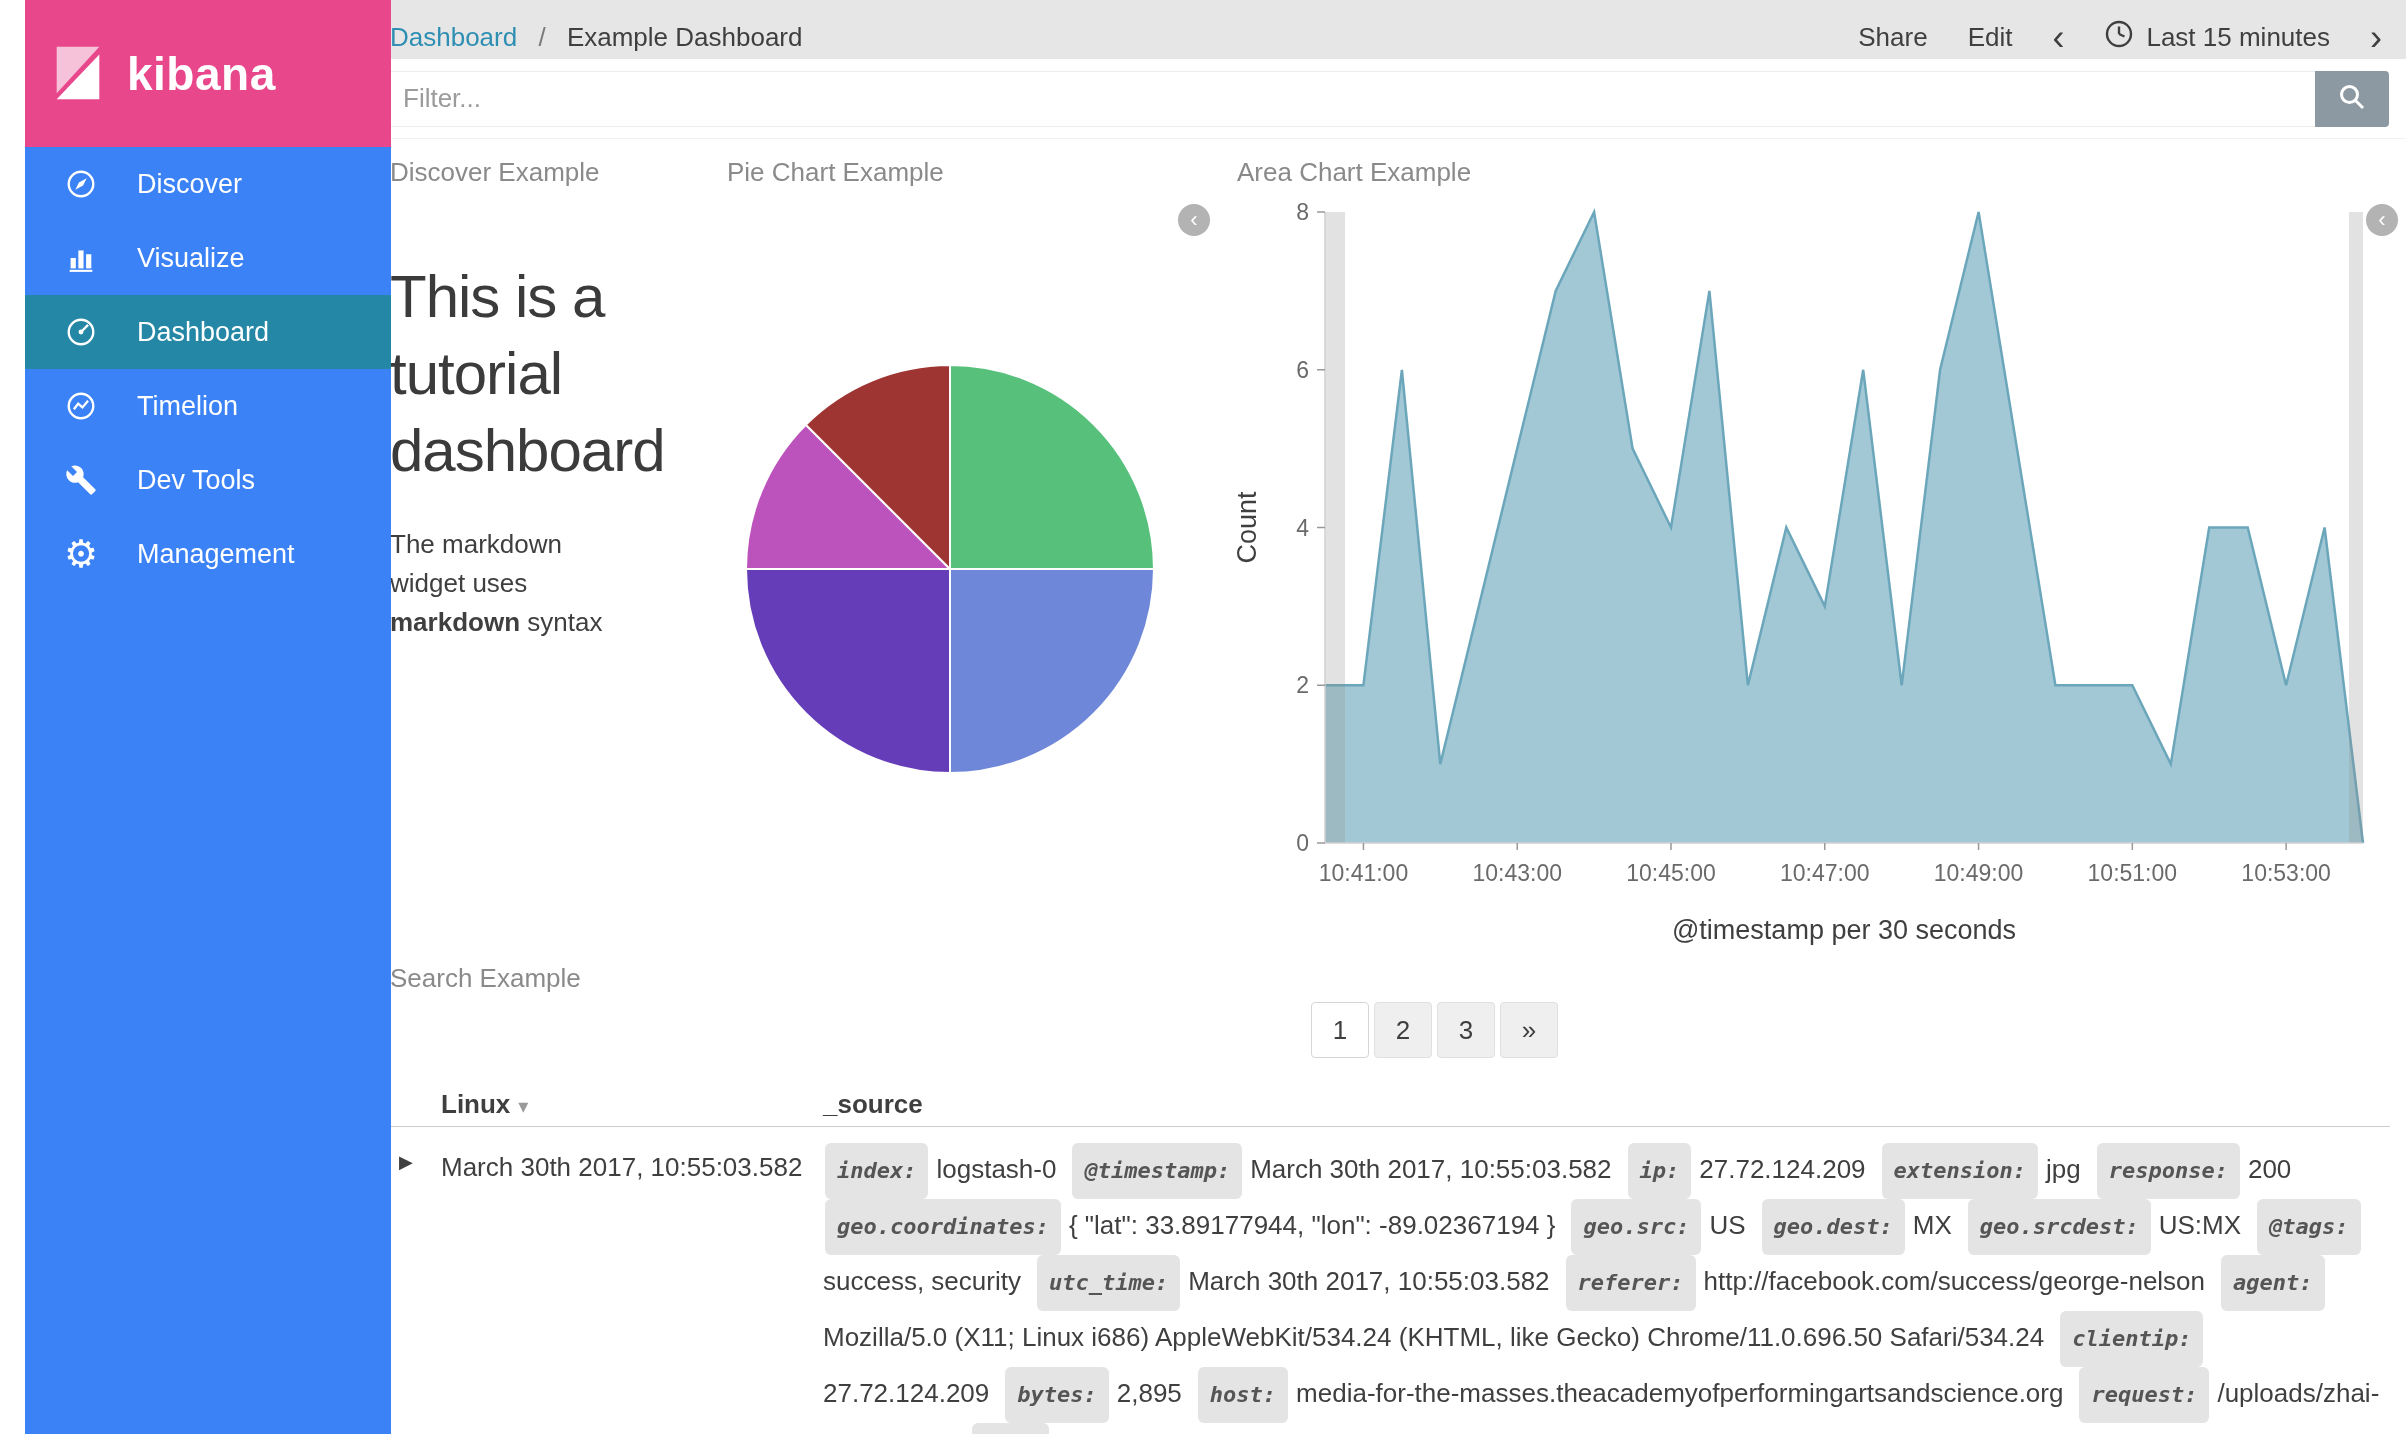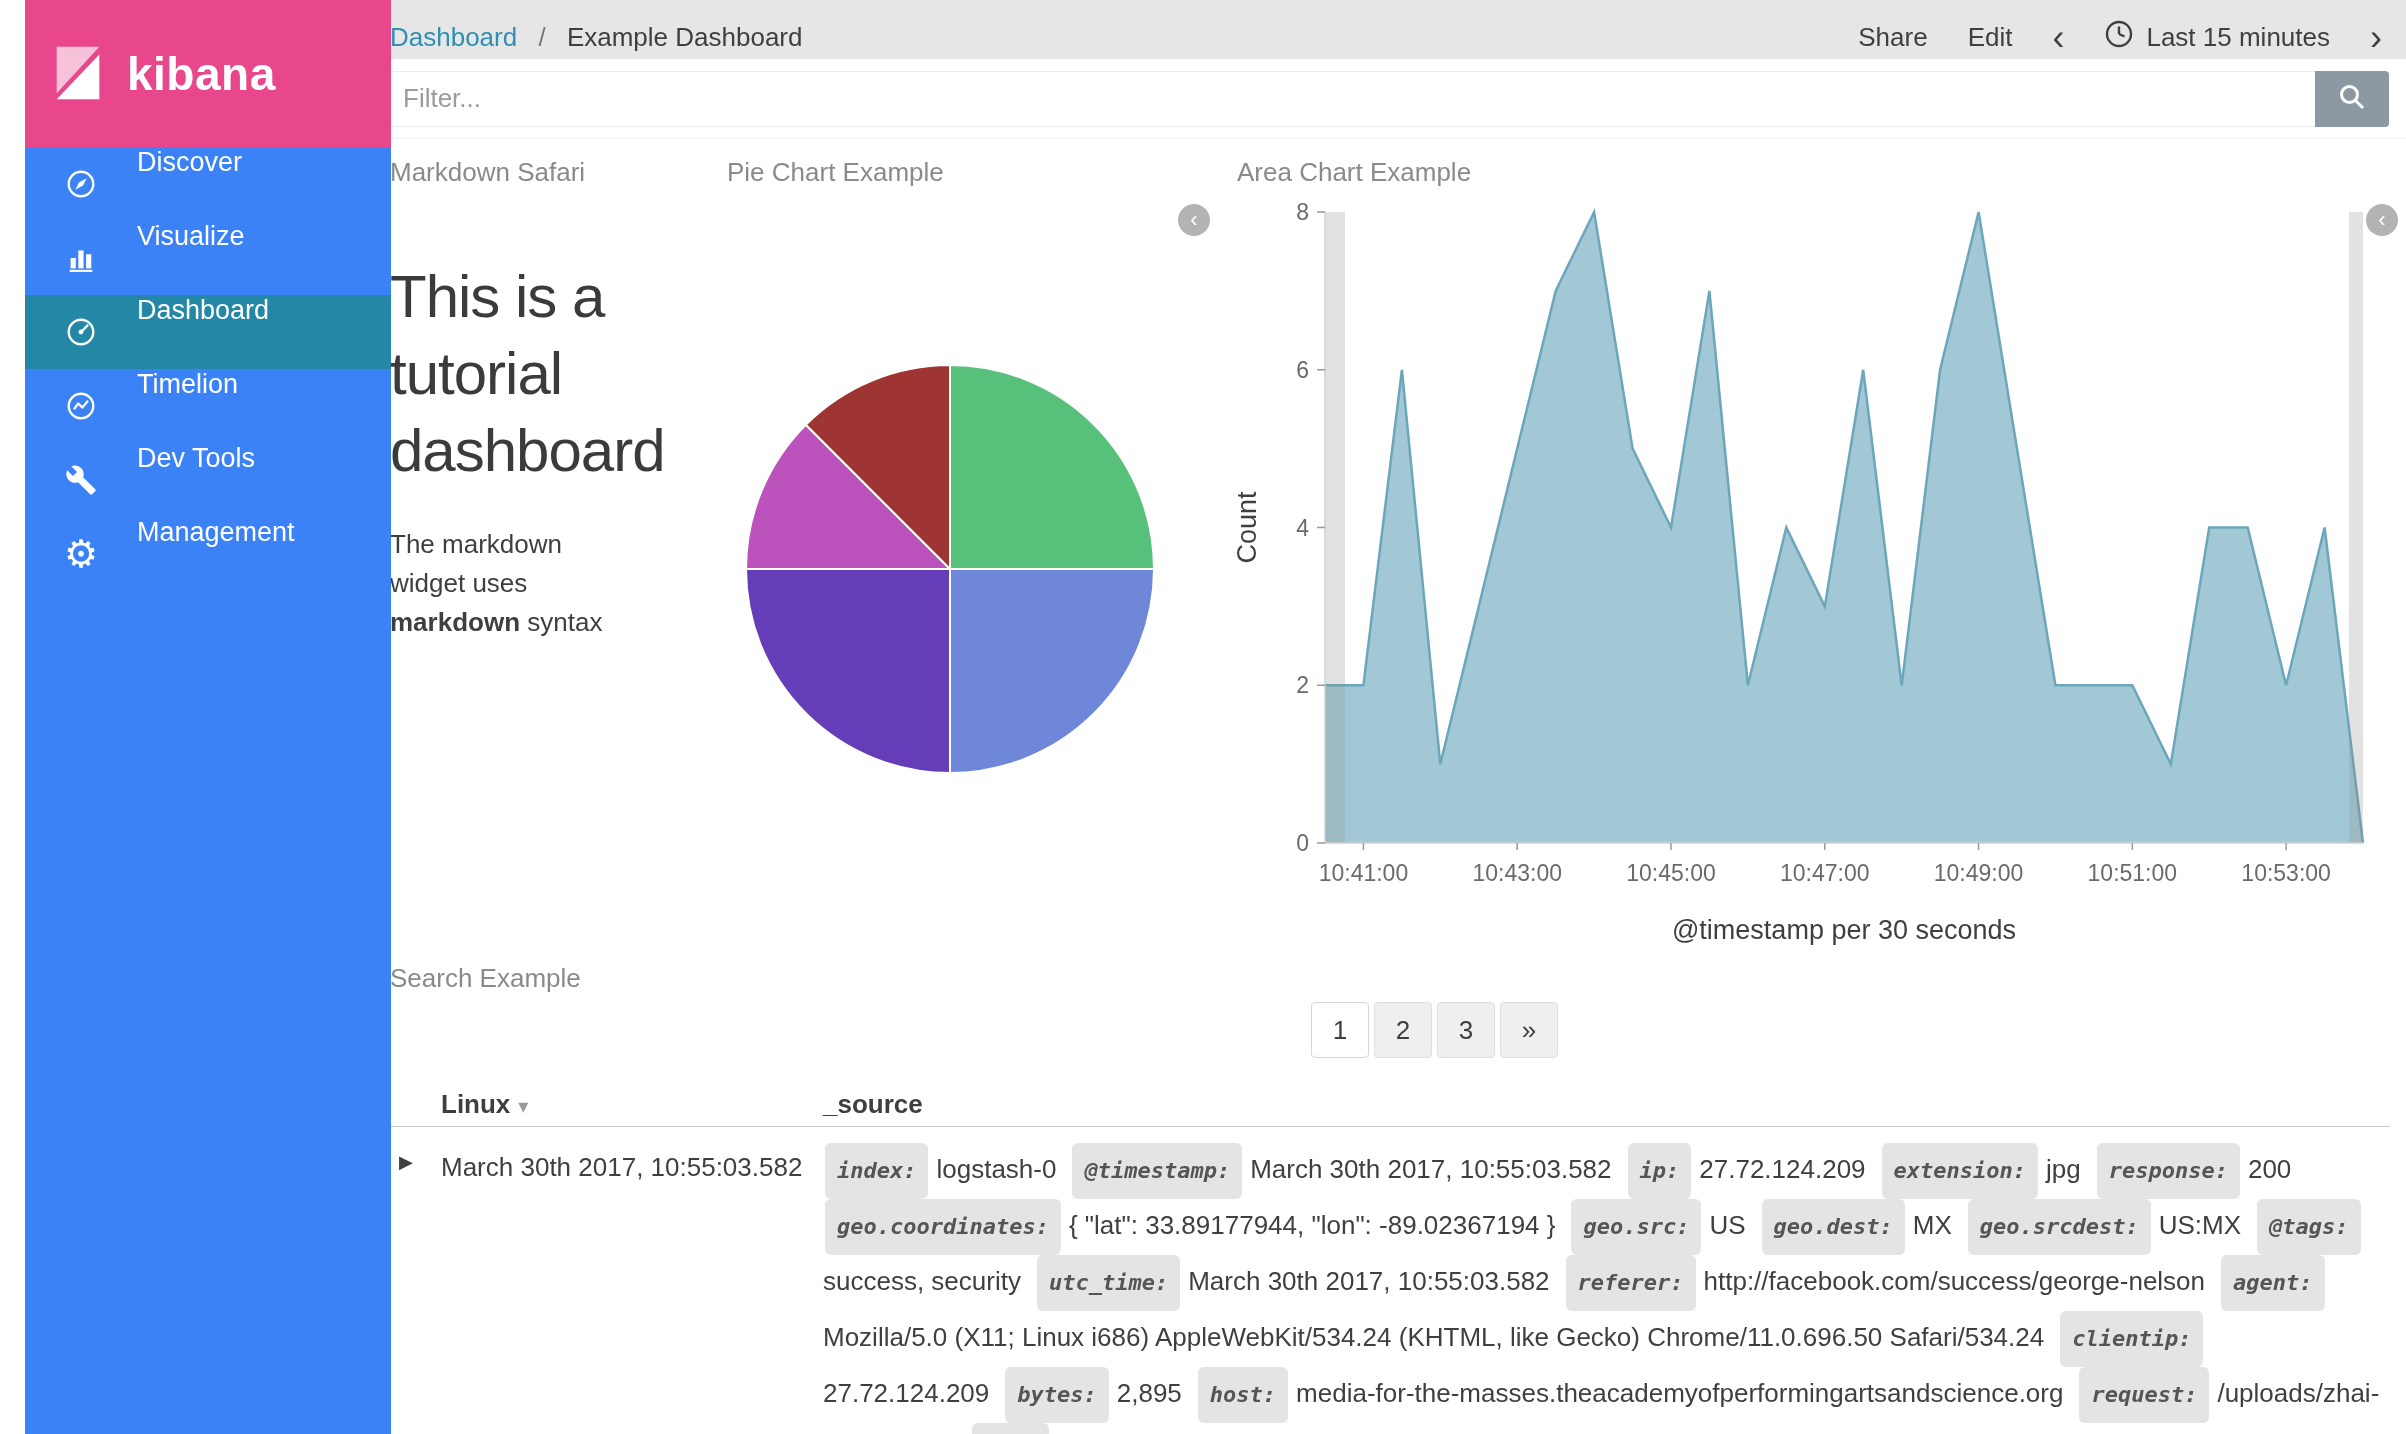--- a/index.html
+++ b/index.html
@@ -7,21 +7,21 @@
   body {
     position: relative; overflow: hidden; background:#fff;
     font-family:"Liberation Sans","DejaVu Sans",sans-serif; color:#3f3f3f;
   }
   svg text { font-family:"Liberation Sans","DejaVu Sans",sans-serif; }
 
   
   .sidebar { position:absolute; left:0; top:0; bottom:0; width:366px; background:#3b82f6; z-index:5;margin-left:25px; }
   .logo { height:147px; background:#e8488b; display:flex; align-items:center; padding-left:22px; gap:18px; cursor:pointer; }
   .logo-text { color:#fff; font-size:46px; font-weight:bold; letter-spacing:.5px; }
-  .nav-item { height:74px; display:flex; color:#fff; font-size:27px; cursor:pointer; }
+  .nav-item { height:74px; display:flex; align-items:center; color:#fff; font-size:27px; cursor:pointer; }
   .nav-item .nicon { width:112px; display:flex; justify-content:center; align-items:center; }
   .nav-item.active { background:#2387a5; }
   .gear { font-size:38px; color:#fff; line-height:1; }
 
   
   .topbar { position:absolute; left:366px; top:0; right:0; height:75px; background:#e6e6e6;
             display:flex; align-items:center; padding:0 24px; font-size:26px; }
   .breadcrumb a { color:#2f8fb3; text-decoration:none; cursor:pointer; }
   .breadcrumb .sep { color:#7a7a7a; margin:0 14px; }
   .topbar-right { margin-left:auto; display:flex; align-items:center; gap:40px; }
@@ -181,21 +181,21 @@
     <span>
       <svg width="30" height="30" viewBox="0 0 30 30">
         <circle cx="12.5" cy="12.5" r="8" fill="none" stroke="#fff" stroke-width="3"></circle>
         <line x1="18.5" y1="18.5" x2="26" y2="26" stroke="#fff" stroke-width="3"></line>
       </svg>
     </span>
   </button>
 </div>
 
 <main>
-  <span class="panel-title t-md">Markdown Safari</span>
+  <span class="panel-title t-md">Discover Example</span>
   <span class="panel-title t-pie">Pie Chart Example</span>
   <span class="panel-title t-area">Area Chart Example</span>
   <span class="panel-title t-search">Search Example</span>
 
   <div class="collapse-btn c-pie">‹</div>
   <div class="collapse-btn c-area">‹</div>
 
   <section class="markdown">
     <h1>This is a tutorial dashboard</h1>
     <p><span>The markdown widget uses </span><strong>markdown</strong><span> syntax</span></p>

